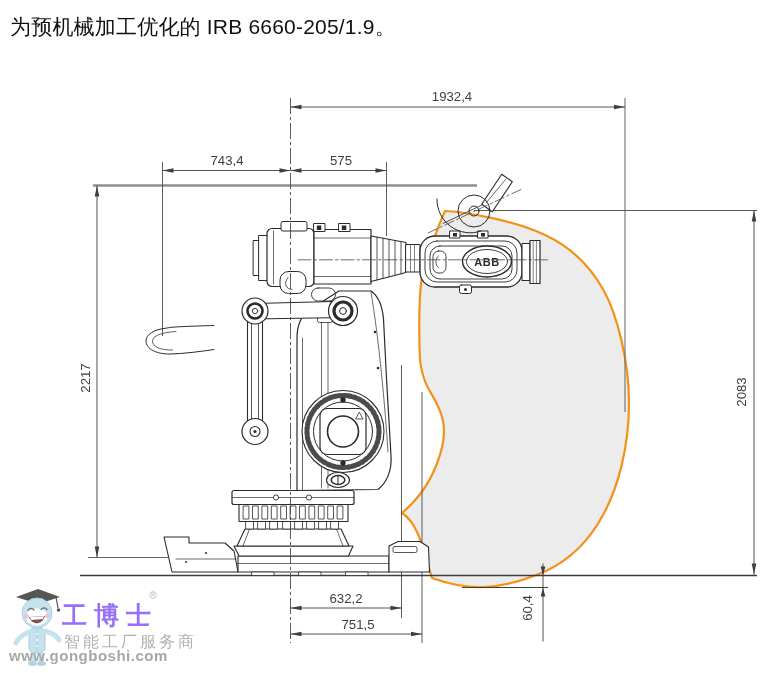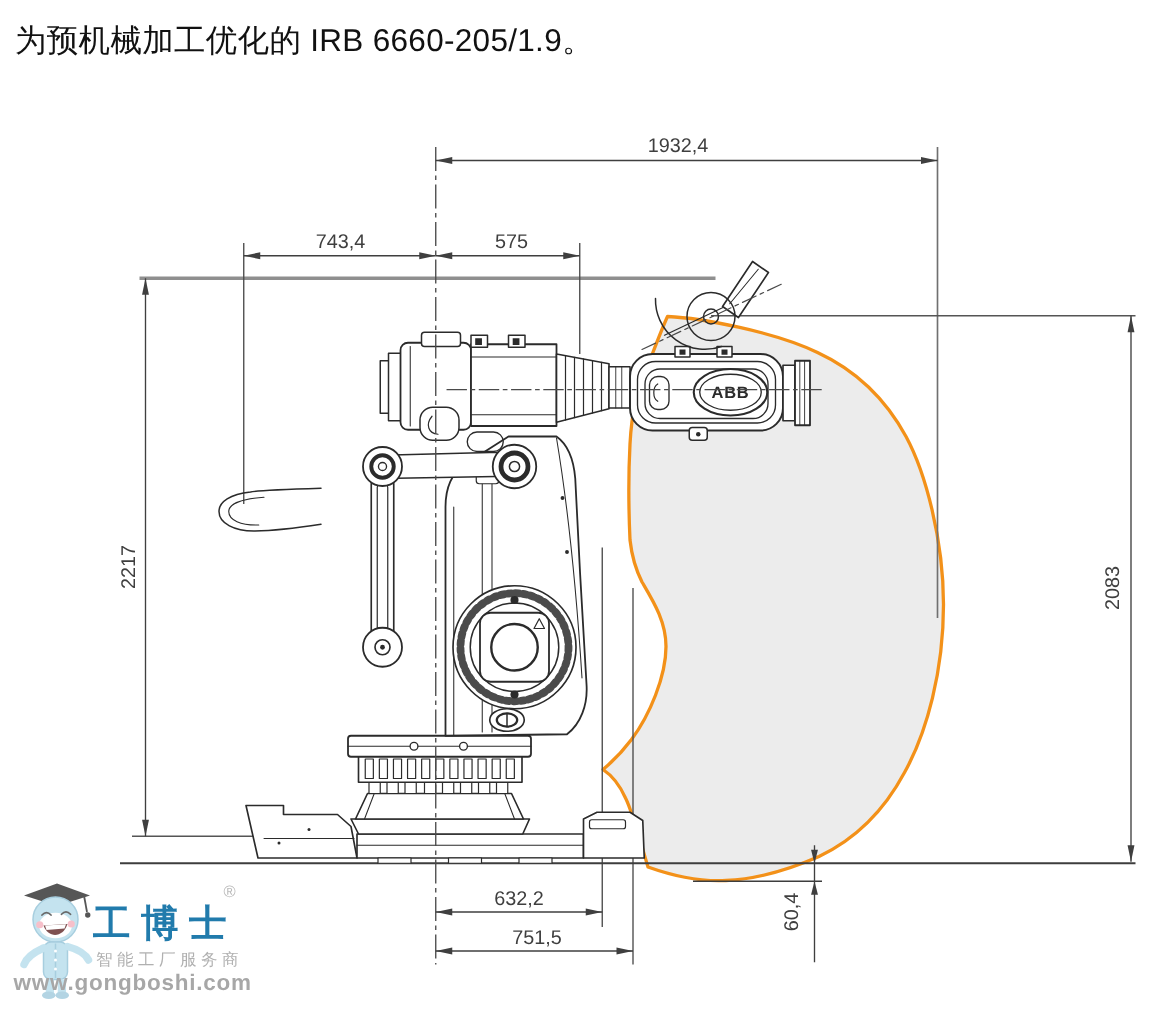--- a/index.html
+++ b/index.html
@@ -5,23 +5,23 @@
   html,body{margin:0;padding:0;background:#fff;}
   #page{position:relative;width:784px;height:673px;background:#ffffff;overflow:hidden;
         font-family:"Liberation Sans",sans-serif;}
   #title{position:absolute;left:10px;top:13px;font-size:21px;color:#111;letter-spacing:0.2px;}
   #diagram{position:absolute;left:0;top:0;}
   text{font-family:"Liberation Sans",sans-serif;}
   
   #watermark{position:absolute;left:6px;top:585px;width:190px;height:84px;opacity:.88;}
   #wm-mascot{position:absolute;left:4px;top:2px;}
   #wm-brand{position:absolute;left:56px;top:14px;font-family:Liberation Serif, serif;
-            font-size:25px;font-weight:bold;color:#0369a1;letter-spacing:7px;white-space:nowrap;}
+            font-size:25px;font-weight:bold;color:#8b5cf6;letter-spacing:7px;white-space:nowrap;}
   #wm-reg{position:absolute;left:143px;top:4px;font-size:11px;color:#b0b0b0;}
-  #wm-tagline{position:absolute;left:58px;top:47px;font-size:11px;color:#a6a6a6;letter-spacing:3px;white-space:nowrap;}
+  #wm-tagline{position:absolute;left:58px;top:47px;font-size:16px;color:#a6a6a6;letter-spacing:3px;white-space:nowrap;}
   #wm-site{position:absolute;left:3px;top:62px;font-size:15px;font-weight:bold;color:#9b9b9b;letter-spacing:0.5px;text-align:right;}
 </style>
 </head>
 <body>
 
 <div id="page">
   <div id="title">为预机械加工优化的 IRB 6660-205/1.9。</div>
 
   <svg id="diagram" width="784" height="673" viewBox="0 0 784 673">
 

